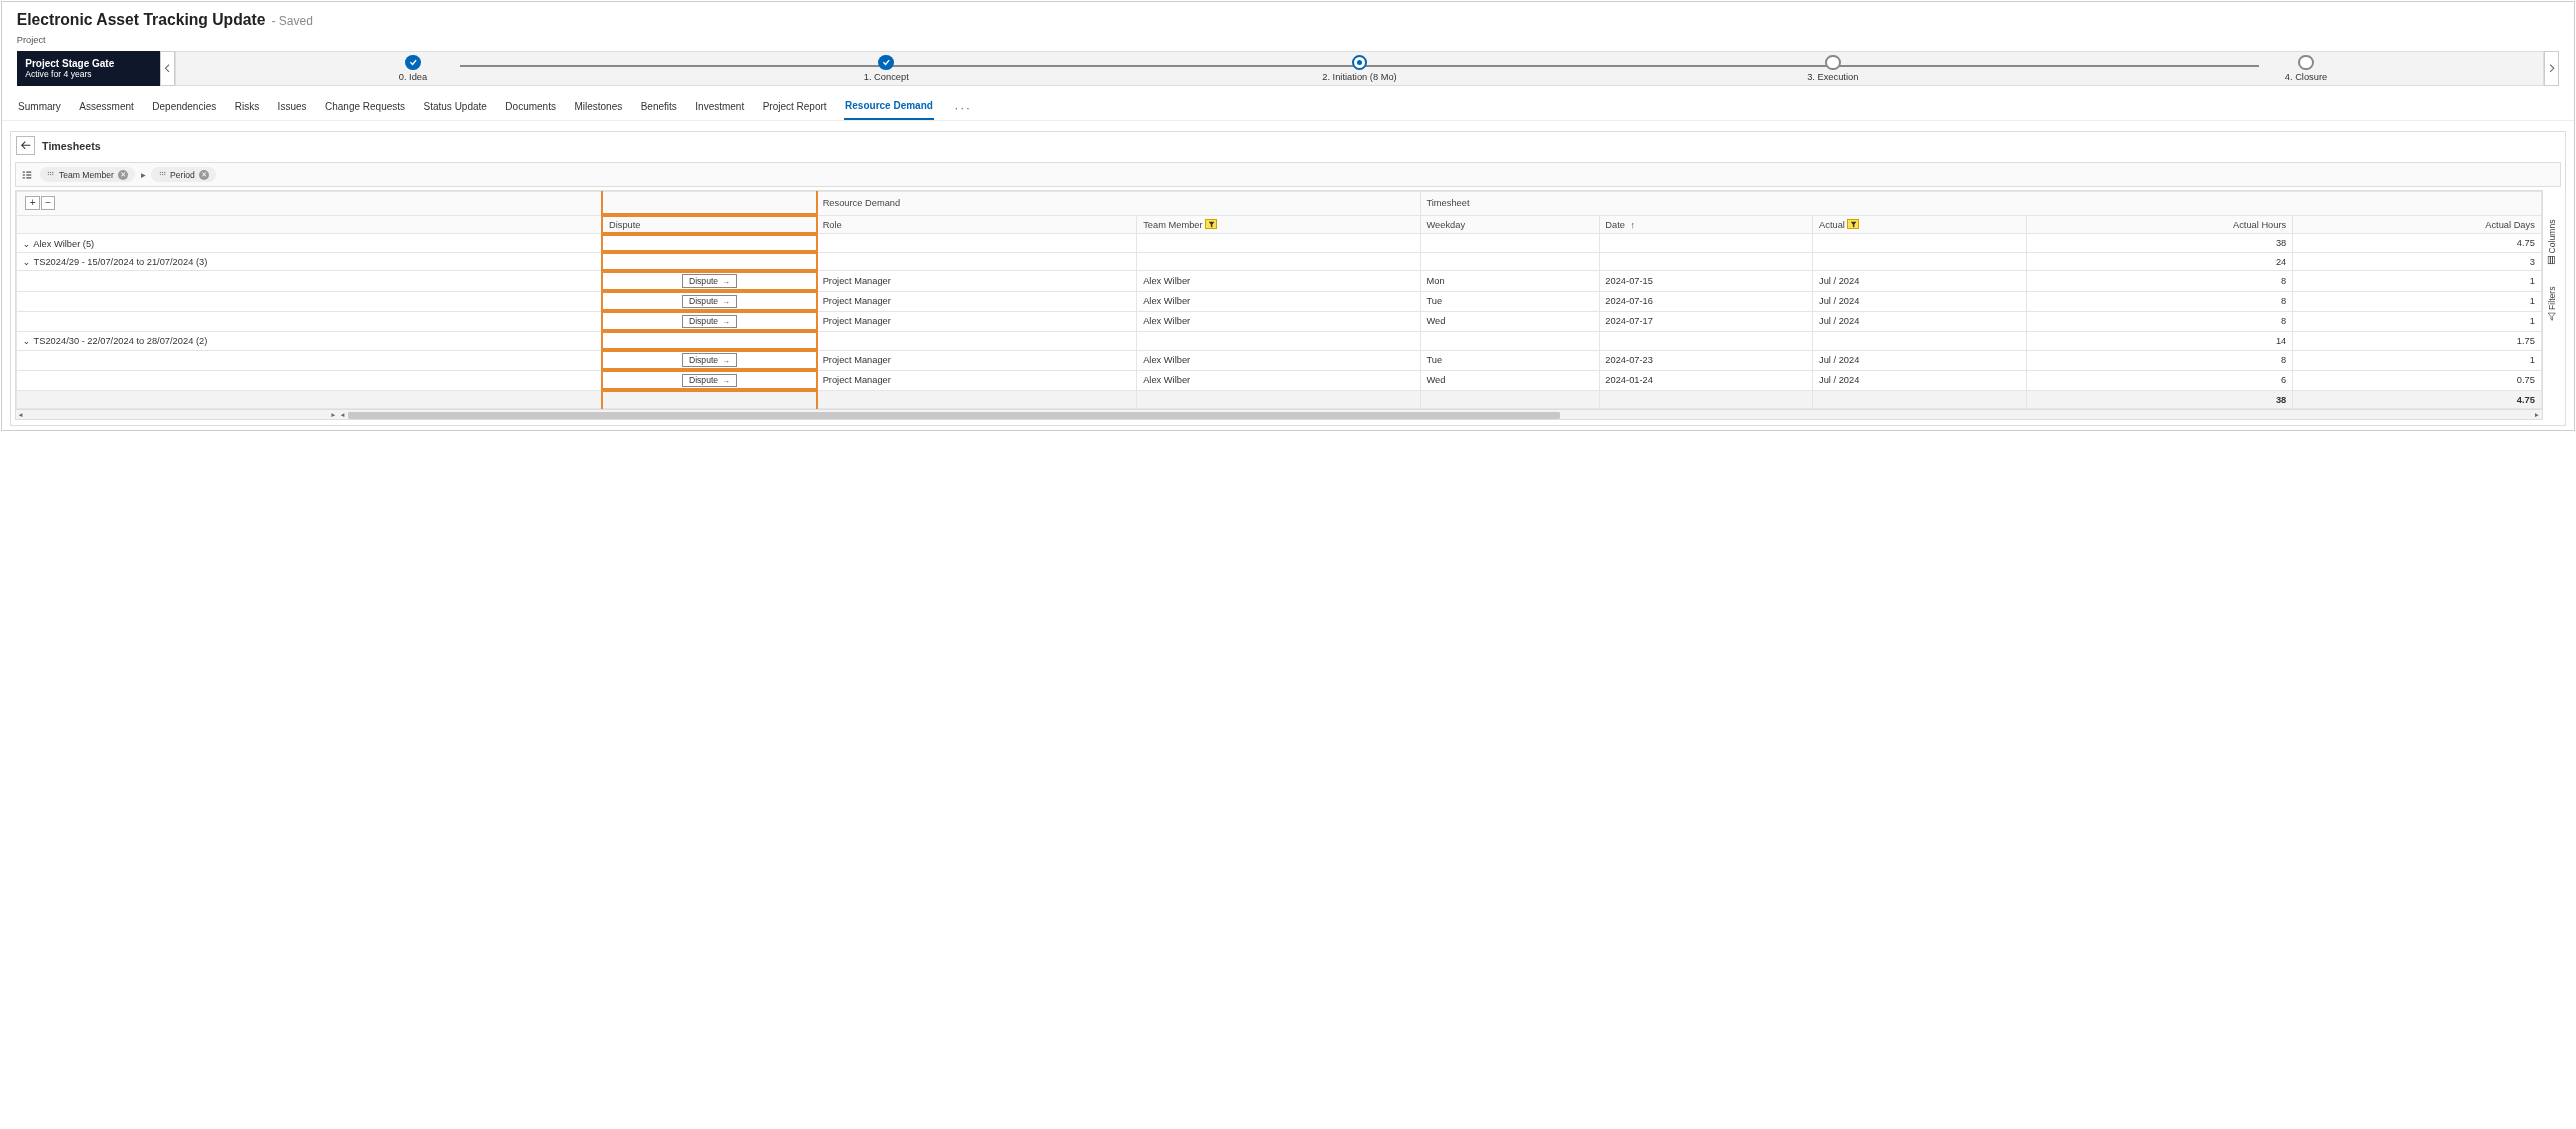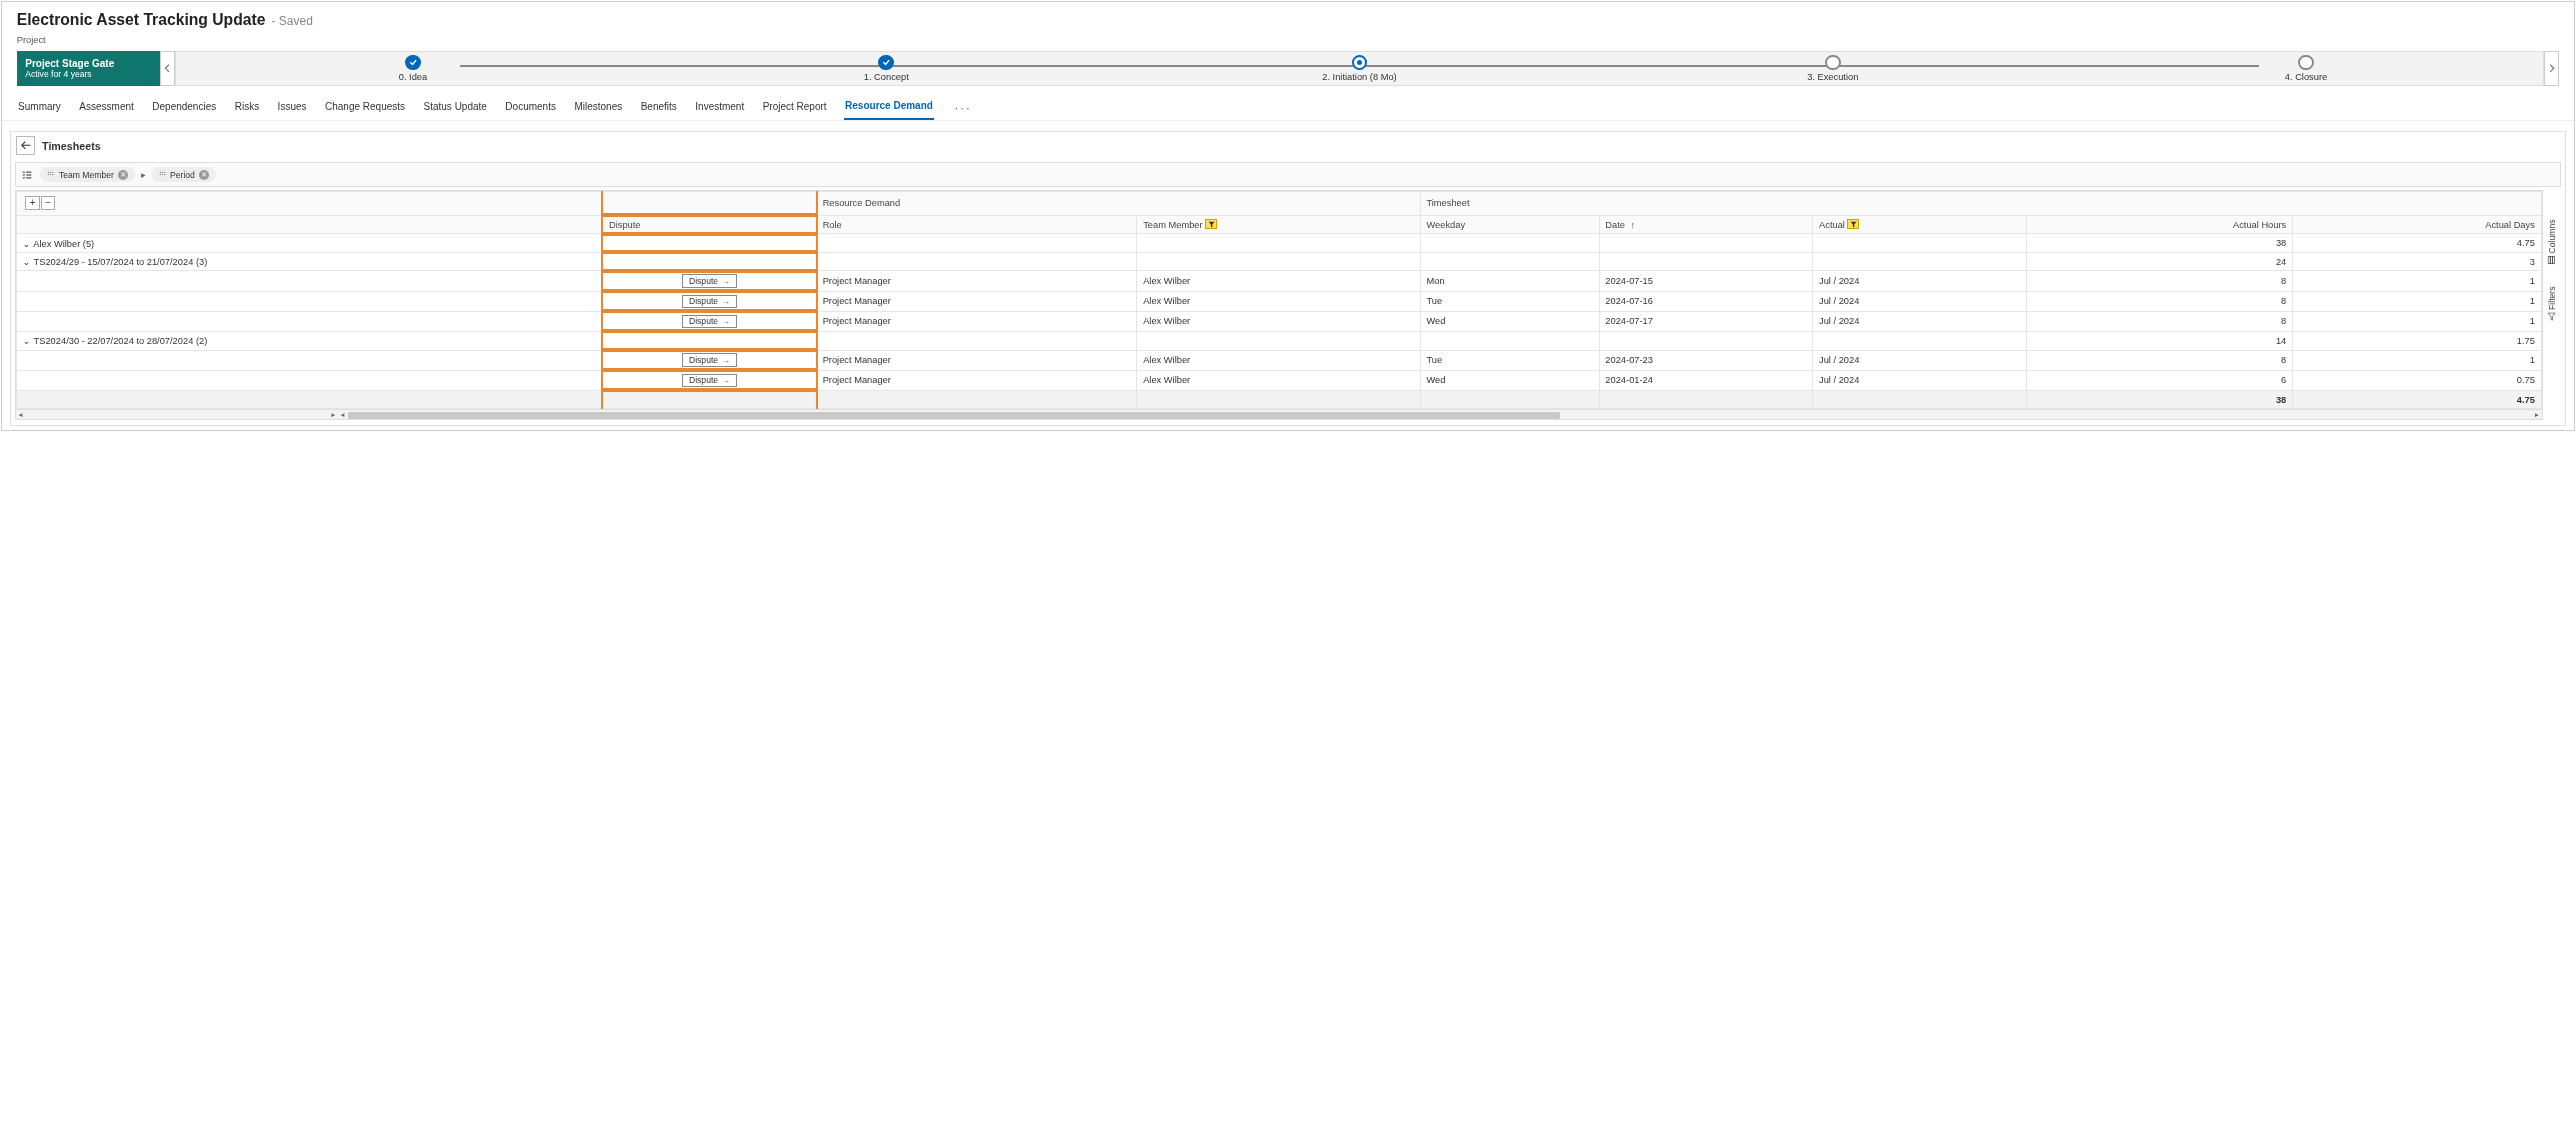--- a/index.html
+++ b/index.html
@@ -8,21 +8,21 @@
 
   
   .header { padding: 8.6px 14.3px 2.9px; }
   .title-line { display: flex; align-items: baseline; gap: 6px; }
   .title { font-size: 15.7px; font-weight: 600; color: #222; }
   .saved { color: #888; font-size: 12px; }
   .subtitle { color: #555; margin-top: 6px; }
 
   
   .stage-row { display: flex; align-items: stretch; margin-top: 5.7px; }
-  .stage-label-box { background: #0f766e; color: #fff; padding: 4.3px 8.6px; width: 143px; display:flex; flex-direction:column; justify-content:center;}
+  .stage-label-box { background: #0f172a; color: #fff; padding: 4.3px 8.6px; width: 143px; display:flex; flex-direction:column; justify-content:center;}
   .stage-label-box .sl-title { font-weight: 600; font-size: 10px; }
   .stage-label-box .sl-sub { font-size: 8.6px; }
   .stage-arrow { width: 15.7px; border: 0.7px solid #ccc; background:#fff; display:flex; align-items:center; justify-content:center; cursor:pointer; }
   .stage-track { flex: 1; background: #f3f3f3; border:0.7px solid #ddd; display:flex; align-items:center; padding: 2.9px 0; position:relative; }
   .stages { display:flex; width:100%; justify-content:space-around; align-items:center; position:relative; }
   .stage { display:flex; flex-direction:column; align-items:center; gap:1.4px; position:relative; flex:1; }
   .stage .circle { width:15.7px; height:15.7px; border-radius:50%; display:flex; align-items:center; justify-content:center; font-size:8.6px; color:#fff; }
   .circle.done { background:#0067b8; }
   .circle.current { background:#fff; border:2.9px solid #0067b8; width:15.7px; height:15.7px; }
   .circle.current::after { content:''; width:5.7px; height:5.7px; background:#0067b8; border-radius:50%; }

